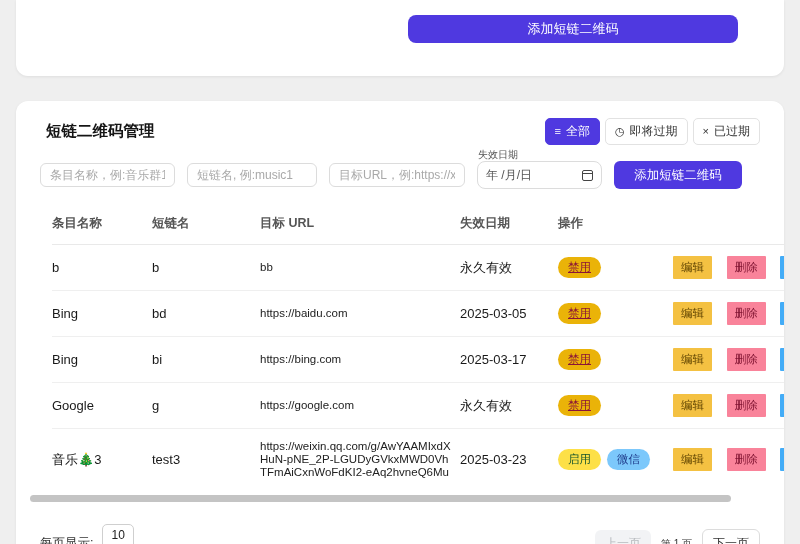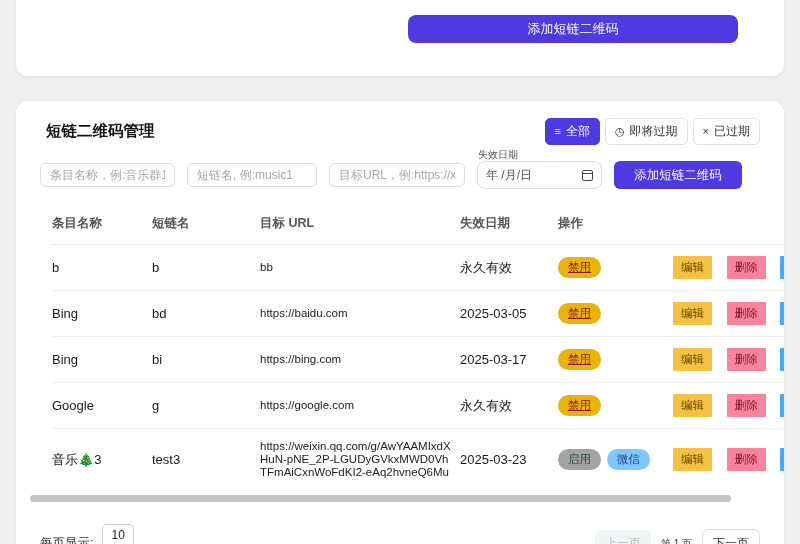--- a/index.html
+++ b/index.html
@@ -49,21 +49,21 @@
              font-size:12.5px; cursor:pointer; font-family:inherit; }
 
   .table-wrap { overflow:hidden; margin-top:16px; padding-left:36px; }
   table { border-collapse:collapse; width:820px; table-layout:fixed; }
   th { text-align:left; font-size:12.5px; color:#555; font-weight:bold; padding:10px 8px 12px 0; border-bottom:1px solid #e9e9e9; }
   td { font-size:13px; color:#191919; padding:11px 8px 11px 0; border-bottom:1px solid #efefef; vertical-align:middle; }
   tr.last td { border-bottom:none; }
   td.url { font-size:11.5px; line-height:1.15; word-break:break-all; color:#222;margin-left:24px; }
   .badge { display:inline-block; font-size:11.5px; padding:3px 10px; border-radius:999px; cursor:pointer; margin-right:6px; }
   .b-pink  { background:#eab308; color:#8a1538;text-decoration:underline; }
-  .b-green { background:#a3a3a3; color:#14532d; }
+  .b-green { background:#fde047; color:#14532d; }
   .b-blue  { background:#7cc8fb; color:#1e3a8a; }
   .actions { white-space:nowrap; }
   .abtn { display:inline-block; border:none; font-size:11.5px; padding:4px 8px; border-radius:1px; margin-right:11px;
           cursor:pointer; font-family:Liberation Serif, serif; }
   .a-edit { background:#f4c142; color:#5f4300; }
   .a-del  { background:#f9839a; color:#7e1230; }
   .a-qr   { background:#43acf7; color:#0b3a67; }
 
   .hscroll { margin:4px 24px 0 14px; height:8px; }
   .hthumb { width:96%; height:7px; background:#c4c4c4; border-radius:4px; cursor:pointer; }

